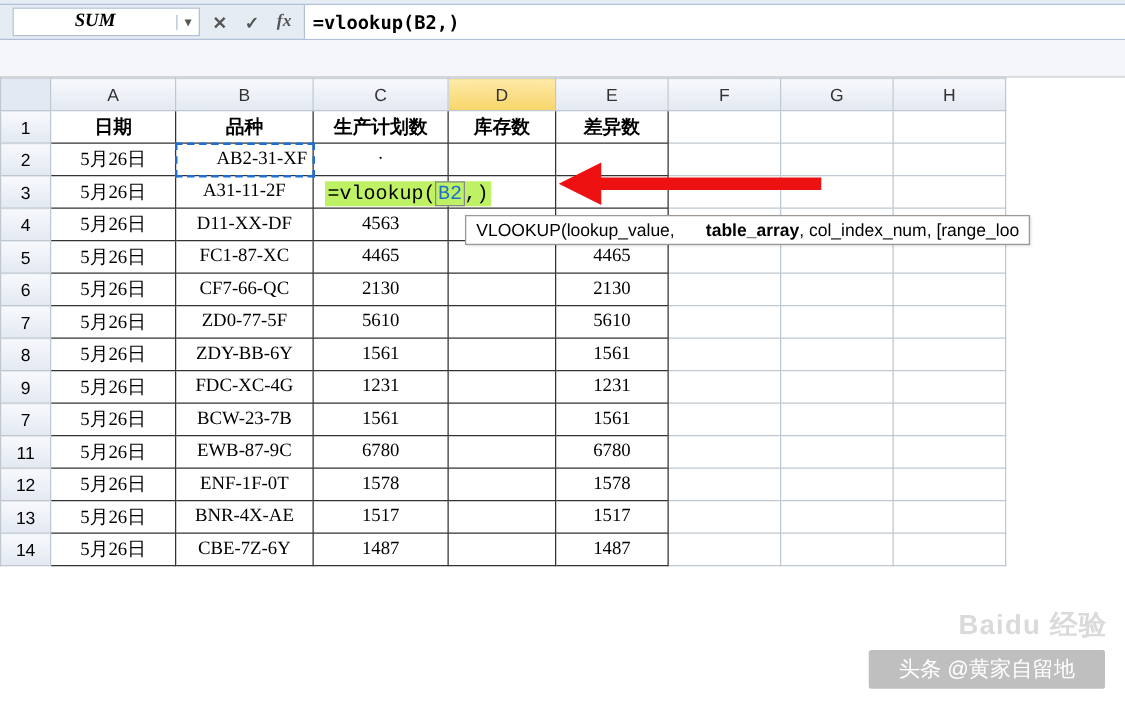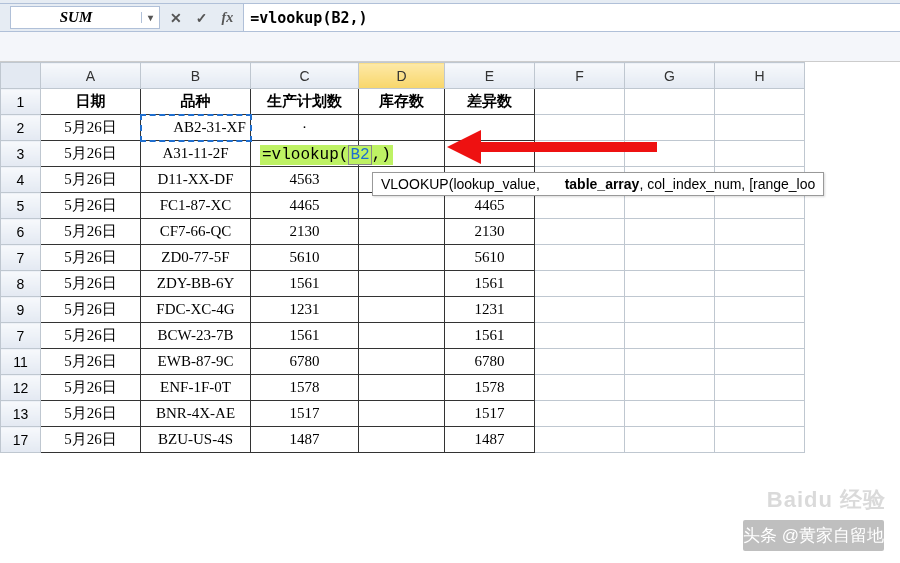--- a/index.html
+++ b/index.html
@@ -184,21 +184,21 @@
     pointer-events: none;
     text-align: center;
   }
   .watermark-author {
     position: absolute;
     right: 16px;
     bottom: 12px;
     color: #fff;
     font-size: 17px;
     background: rgba(0,0,0,.25);
-    padding: 4px 0;
+    padding: 4px 24px;
     border-radius: 2px;
   }
 </style>
 </head>
 <body>
 
 <div class="top-tabs"></div>
 
 <div class="formula-bar">
   <div class="name-box">
@@ -379,23 +379,23 @@
           <td>5月26日</td>
           <td>BNR-4X-AE</td>
           <td>1517</td>
           <td></td>
           <td>1517</td>
           <td class="blank"></td>
           <td class="blank"></td>
           <td class="blank"></td>
         </tr>
         <tr>
-          <th>17</th>
-          <td>5月26日</td>
-          <td>BZU-US-4S</td>
+          <th>14</th>
+          <td>5月26日</td>
+          <td>CBE-7Z-6Y</td>
           <td>1487</td>
           <td></td>
           <td>1487</td>
           <td class="blank"></td>
           <td class="blank"></td>
           <td class="blank"></td>
         </tr>
       </tbody>
   </table>
 </div>

